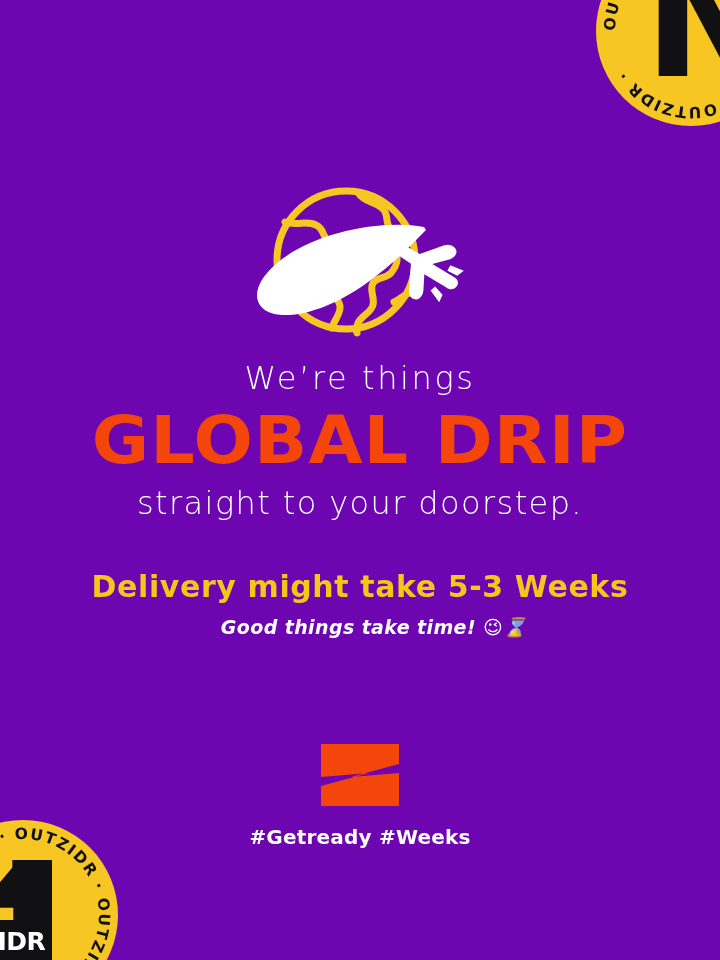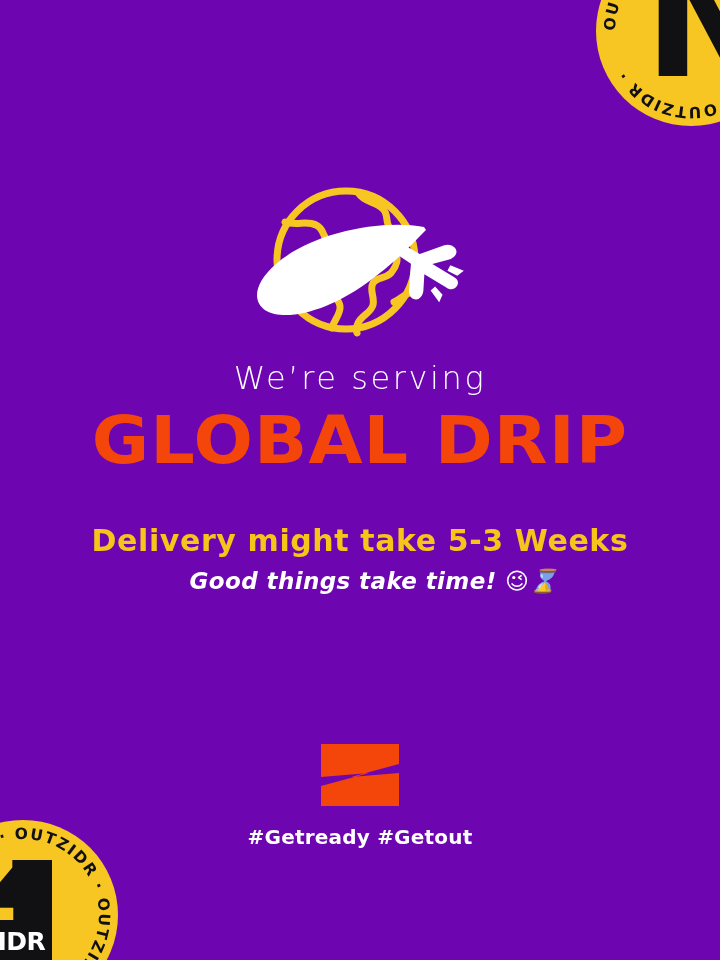--- a/index.html
+++ b/index.html
@@ -157,21 +157,21 @@
     font-size: 30px;
     line-height: 38px;
     color: #F7C41A;
     letter-spacing: 0.6px;
   }
   #line-goodthings {
     margin-top: 8px;
     font-family: "DejaVu Sans", sans-serif;
     font-weight: bold;
     font-style: italic;
-    font-size: 23px;
+    font-size: 19px;
     line-height: 26px;
     color: #FFFFFF;
     letter-spacing: 0.4px;
     padding-left: 28px;
   }
 
   
   #footer {
     position: absolute;
     left: 0;
@@ -250,26 +250,27 @@
                  L 93,25 C 98,24 101,27 101,31 C 101,35 98,38 93,38 L 68,41 L 77,54
                  C 80,58 80,64 77,66 C 73,69 68,67 65,62 L 51,41 L 10,44
                  C 4,44 0,41 0,39 C 0,36 4,34 10,34 Z"></path>
         <path d="M 83,18 L 97,14 L 95,22 L 84,24 Z"></path>
         <path d="M 84,44 L 95,46 L 97,54 L 83,50 Z"></path>
       </g>
     </svg>
   </div>
 
   <div id="copy">
-    <div id="line-serving">We’re serving</div>
+    <div id="line-serving">We’re things</div>
     <div id="line-headline">GLOBAL DRIP</div>
+    <div id="line-doorstep">straight to your doorstep.</div>
     <div id="line-delivery">Delivery might take 5-3 Weeks</div>
     <div id="line-goodthings">Good things take time! 😉⌛</div>
   </div>
 
   <div id="footer">
     <svg id="footer-mark" viewBox="0 0 78 62">
       <path d="M 0,0 L 78,0 L 78,20 L 30,33 L 78,29 L 78,62 L 0,62 L 0,42 L 48,29 L 0,33 Z" fill="#F4450A"></path>
     </svg>
-    <div id="footer-tag">#Getready #Getout</div>
+    <div id="footer-tag">#Getready #Weeks</div>
   </div>
 
 </div>
 
 </body></html>

